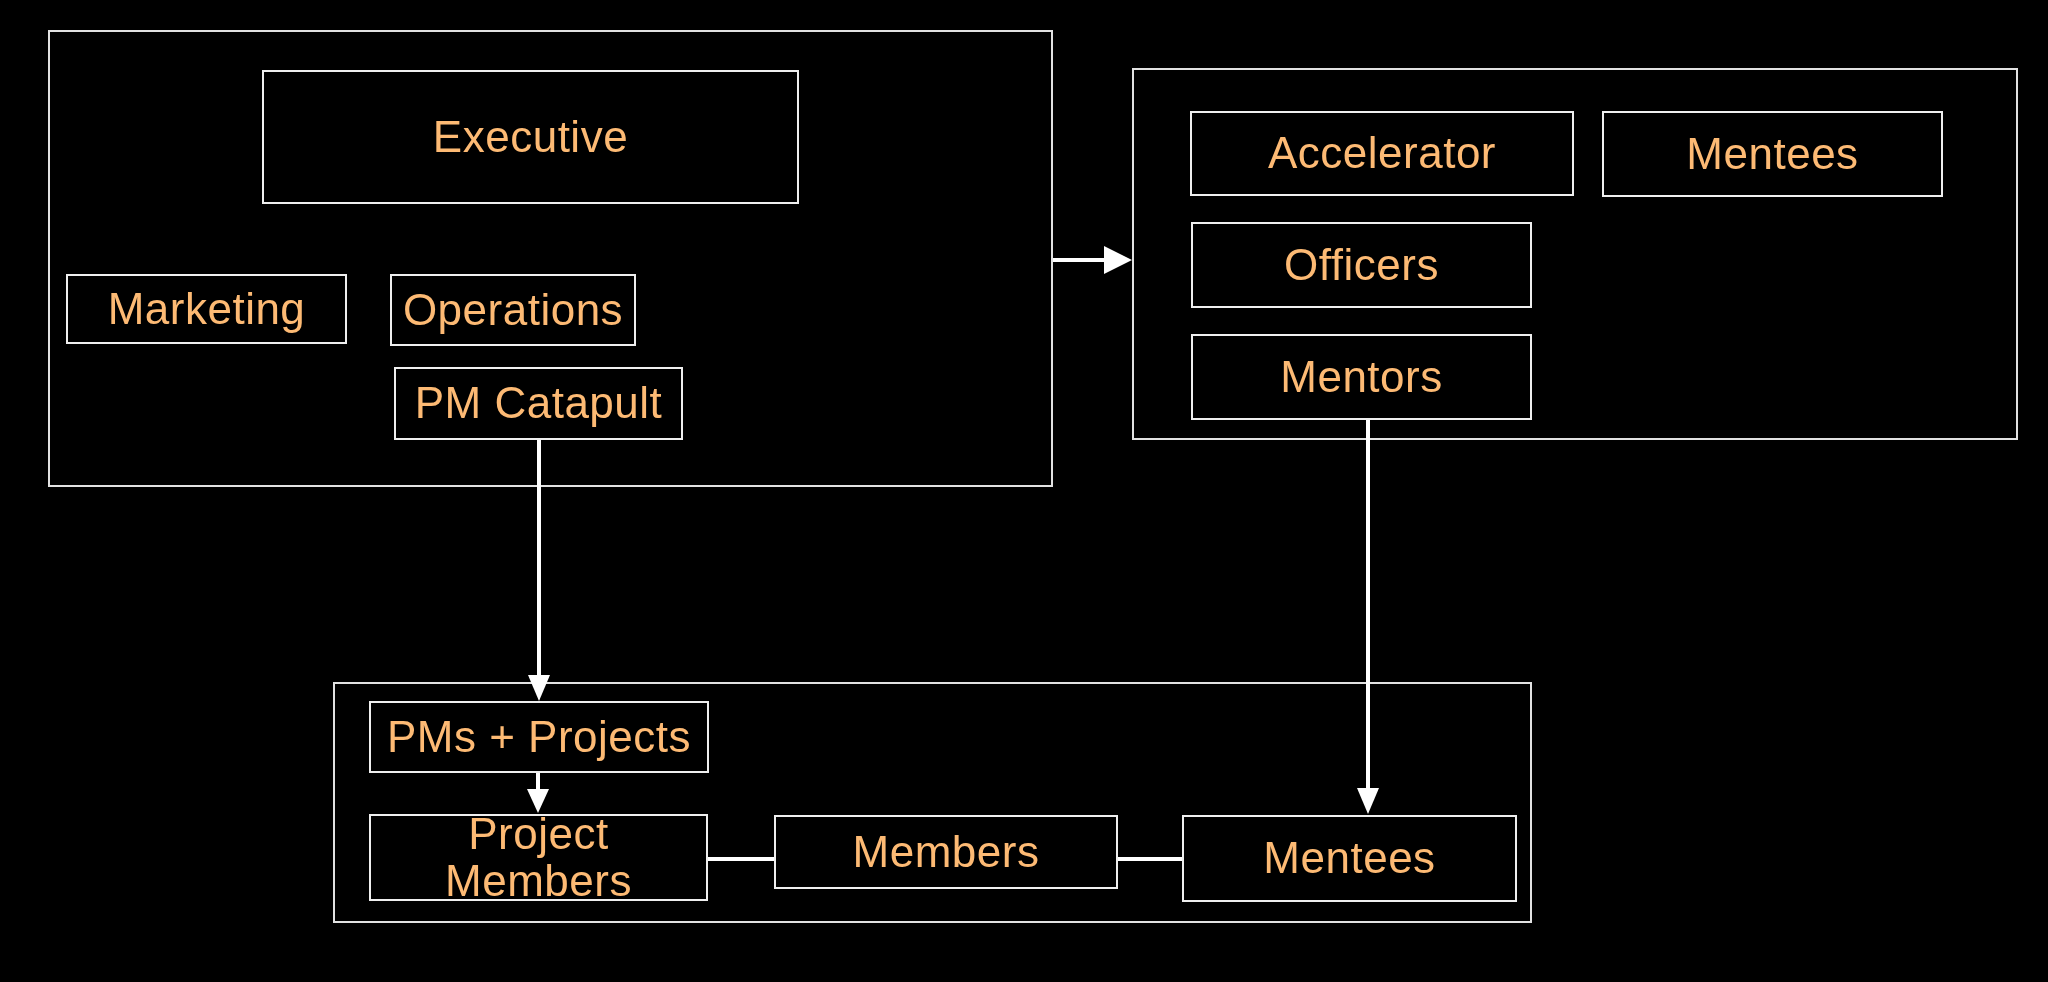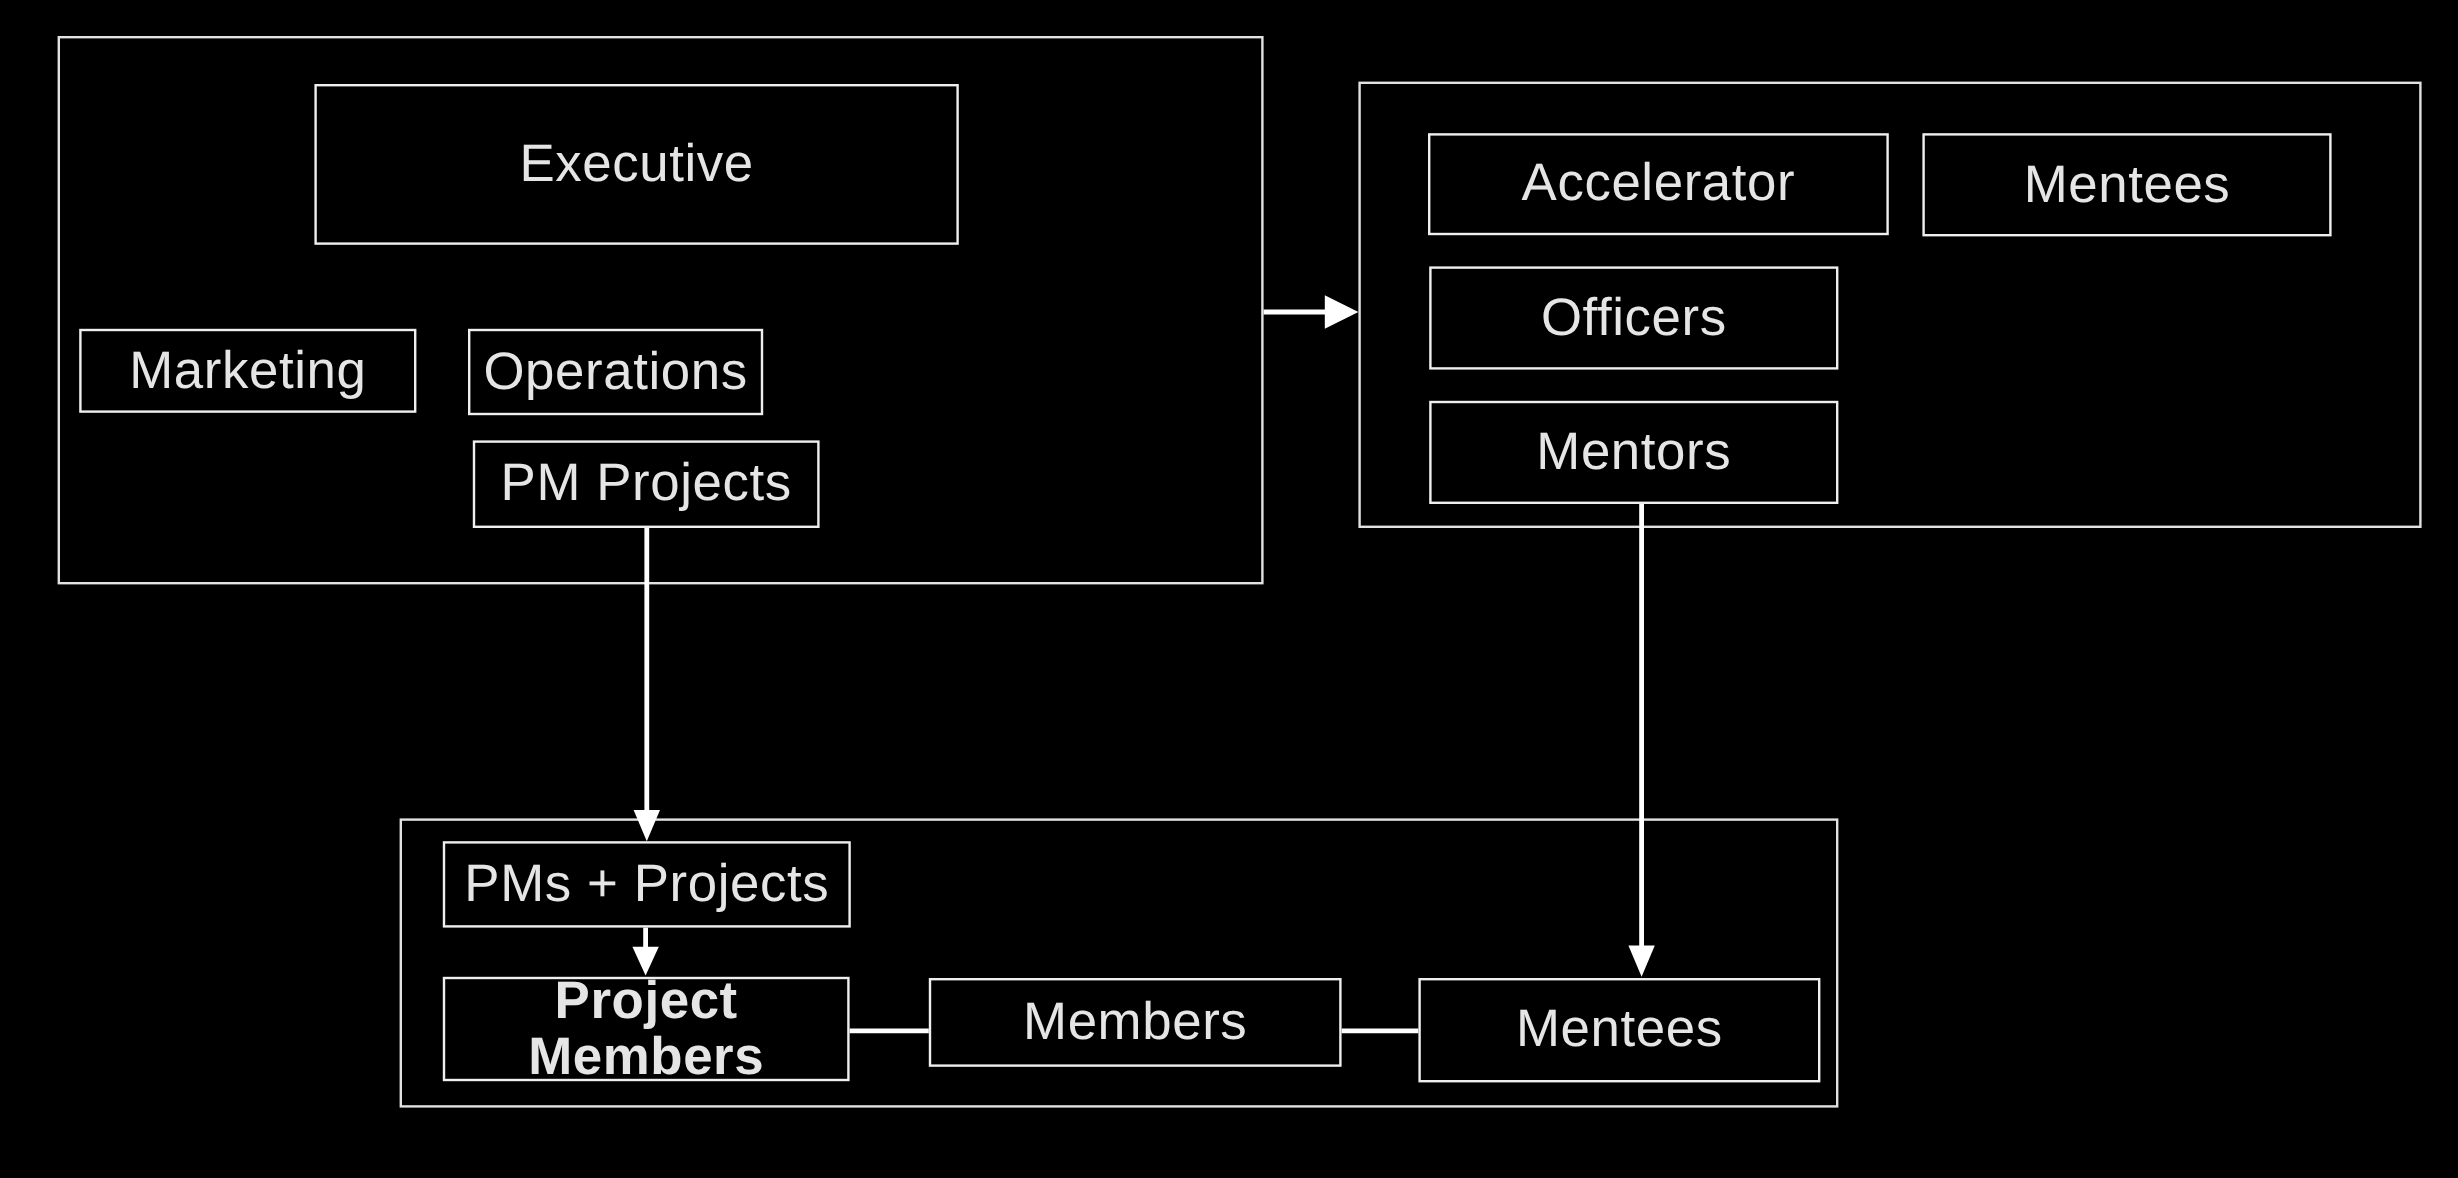--- a/index.html
+++ b/index.html
@@ -18,27 +18,27 @@
     background: transparent;
   }
   .node {
     position: absolute;
     border: 2px solid #efefef;
     background: #000000;
     display: flex;
     align-items: center;
     justify-content: center;
     text-align: center;
-    color: #e5e5e5;
+    color: #fdba74;
     font-size: 44px;
     line-height: 1.05;
     letter-spacing: 0.5px;
   }
   .node .lbl { display: inline-block; }
-  .node .lbl.wrap { max-width: 250px; font-weight: bold; }
+  .node .lbl.wrap { max-width: 250px; }
   .overlay {
     position: absolute;
     left: 0; top: 0;
     width: 2048px; height: 982px;
     pointer-events: none;
   }
   .overlay line { stroke: #ffffff; stroke-width: 4; }
   .overlay polygon { fill: #ffffff; }
 </style>
 </head>
@@ -53,21 +53,21 @@
   <div class="node" style="left:262px; top:70px; width:537px; height:134px">
     <span class="lbl">Executive</span>
   </div>
   <div class="node" style="left:66px; top:274px; width:281px; height:70px">
     <span class="lbl">Marketing</span>
   </div>
   <div class="node" style="left:390px; top:274px; width:246px; height:72px">
     <span class="lbl">Operations</span>
   </div>
   <div class="node" style="left:394px; top:367px; width:289px; height:73px">
-    <span class="lbl">PM Projects</span>
+    <span class="lbl">PM Catapult</span>
   </div>
 
   <div class="node" style="left:1190px; top:111px; width:384px; height:85px">
     <span class="lbl">Accelerator</span>
   </div>
   <div class="node" style="left:1602px; top:111px; width:341px; height:86px">
     <span class="lbl">Mentees</span>
   </div>
   <div class="node" style="left:1191px; top:222px; width:341px; height:86px">
     <span class="lbl">Officers</span>

